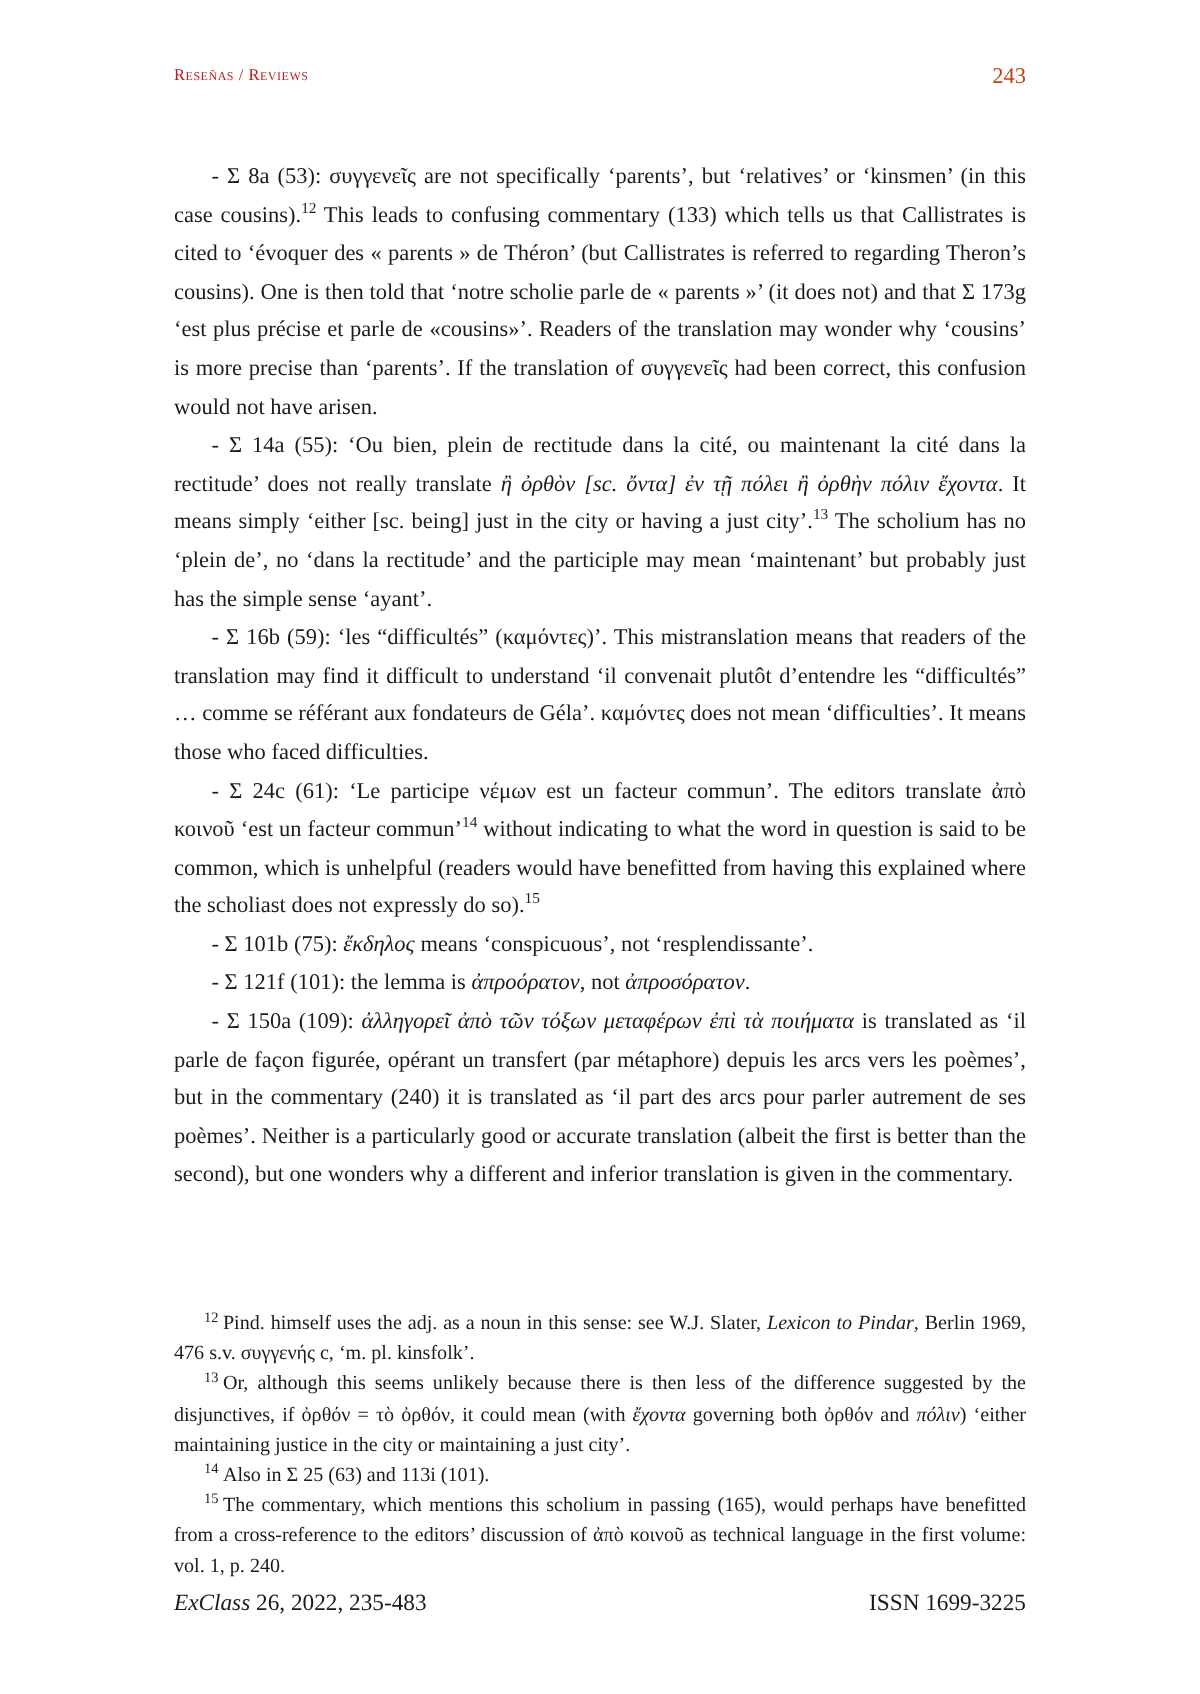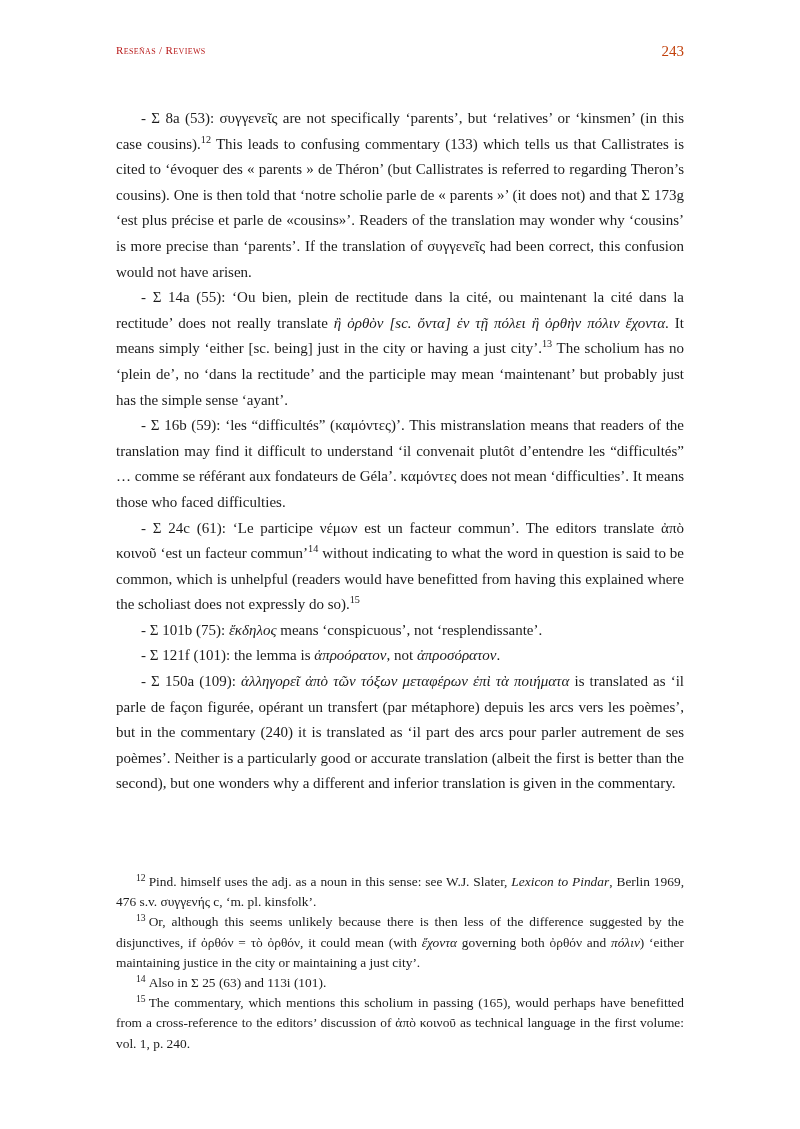--- a/index.html
+++ b/index.html
@@ -142,14 +142,18 @@
       <p class="para"><span>- Σ 150a (109): </span><span class="gk gki">ἀλληγορεῖ ἀπὸ τῶν τόξων μεταφέρων ἐπὶ τὰ ποιήματα</span><span> is translated as ‘il parle de façon figurée, opérant un transfert (par métaphore) depuis les arcs vers les poèmes’, but in the commentary (240) it is translated as ‘il part des arcs pour parler autrement de ses poèmes’. Neither is a particularly good or accurate translation (albeit the first is better than the second), but one wonders why a different and inferior translation is given in the commentary.</span></p>
     </div>
 
   <div class="footnotes" id="footnotes">
       <p class="fnote"><sup>12</sup><span>Pind. himself uses the adj. as a noun in this sense: see W.J. Slater, </span><span class="it">Lexicon to Pindar</span><span>, Berlin 1969, 476 s.v. </span><span class="gk">συγγενής</span><span> c, ‘m. pl. kinsfolk’.</span></p>
       <p class="fnote"><sup>13</sup><span>Or, although this seems unlikely because there is then less of the difference suggested by the disjunctives, if </span><span class="gk">ὀρθόν</span><span> = </span><span class="gk">τὸ ὀρθόν</span><span>, it could mean (with </span><span class="gk gki">ἔχοντα</span><span> governing both </span><span class="gk">ὀρθόν</span><span> and </span><span class="gk gki">πόλιν</span><span>) ‘either maintaining justice in the city or maintaining a just city’.</span></p>
       <p class="fnote"><sup>14</sup><span>Also in Σ 25 (63) and 113i (101).</span></p>
       <p class="fnote"><sup>15</sup><span>The commentary, which mentions this scholium in passing (165), would perhaps have benefitted from a cross-reference to the editors’ discussion of </span><span class="gk">ἀπὸ κοινοῦ</span><span> as technical language in the first volume: vol. 1, p. 240.</span></p>
     </div>
 
+  <div class="footer">
+    <div class="footer-left"><span class="it">ExClass</span><span> 26, 2022, 235-483</span></div>
+    <div class="footer-right">ISSN 1699-3225</div>
+  </div>
 
 </div>
 
 </body></html>

